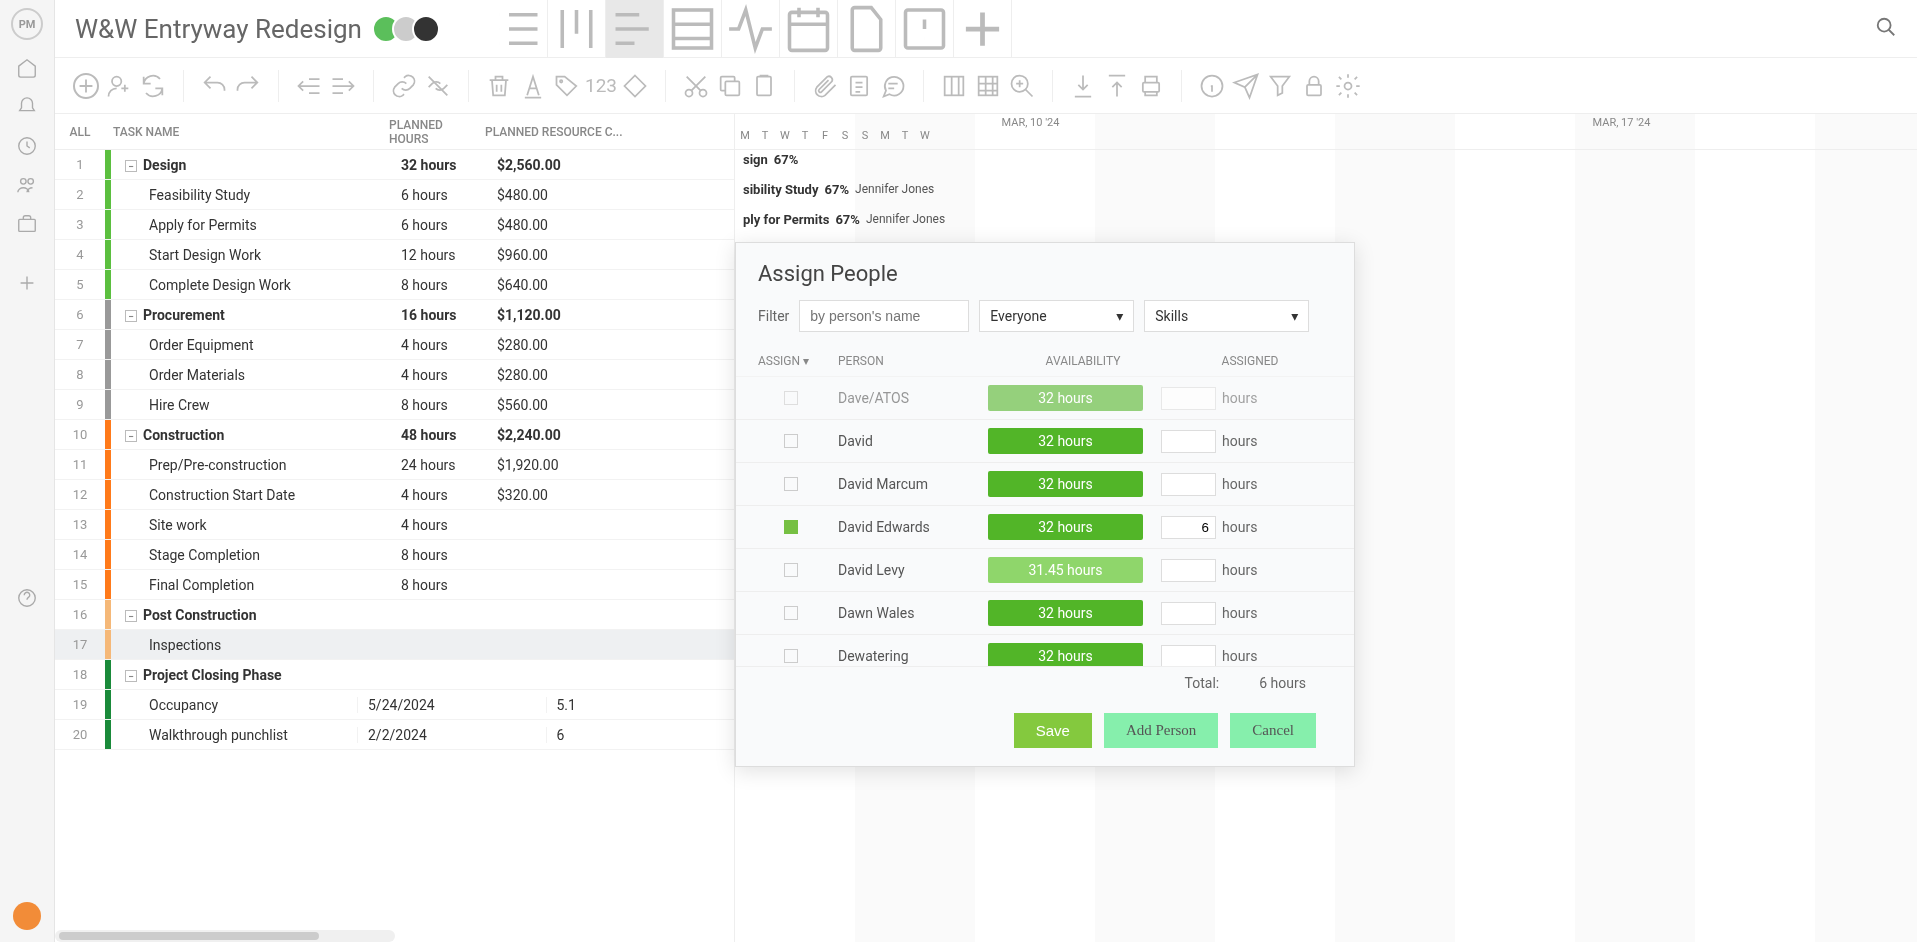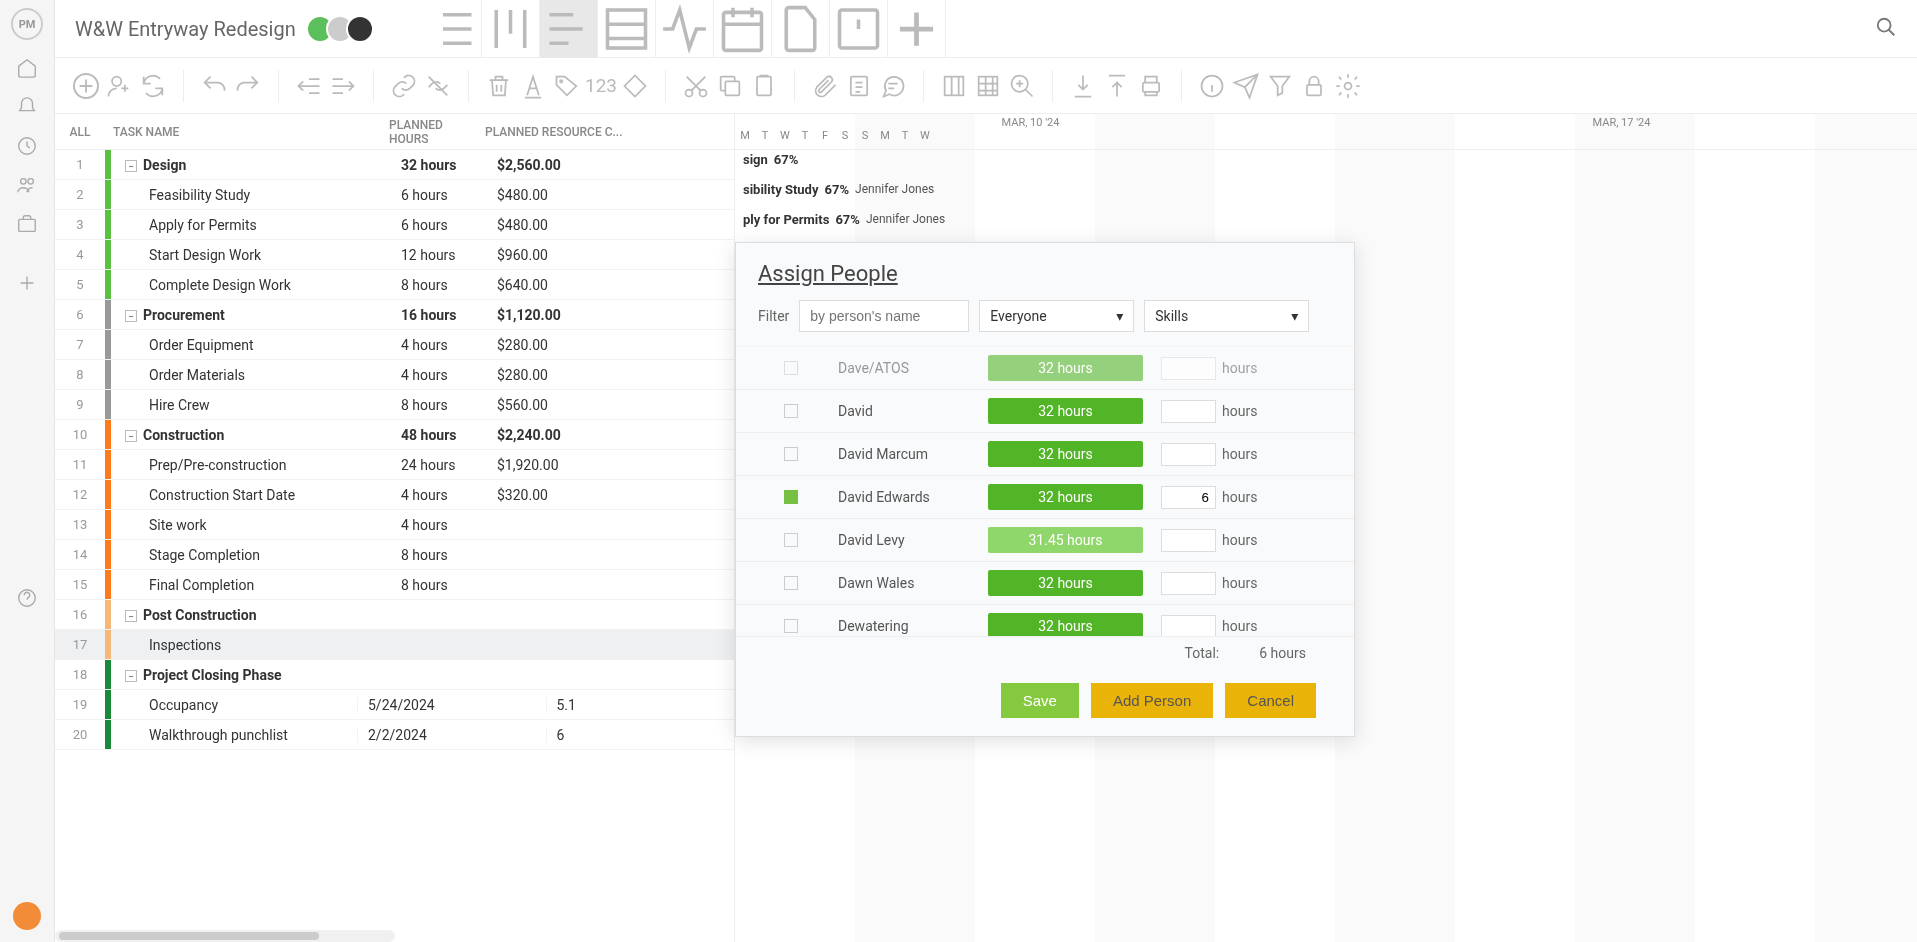--- a/index.html
+++ b/index.html
@@ -4,21 +4,21 @@
 <style>
 * { box-sizing: border-box; margin: 0; padding: 0; }
 body { font-family: -apple-system, BlinkMacSystemFont, "Segoe UI", Roboto, sans-serif; font-size: 14px; color: #333; background: #fff; overflow: hidden; }
 .app { display: flex; height: 100vh; }
 .left-rail { width: 55px; background: #f5f5f5; border-right: 1px solid #e5e5e5; display: flex; flex-direction: column; align-items: center; padding-top: 8px; gap: 17px; }
 .left-rail .logo { width: 32px; height: 32px; border: 2px solid #ccc; border-radius: 50%; display: flex; align-items: center; justify-content: center; font-size: 11px; font-weight: 700; color: #999; }
 .left-rail .rail-icon { width: 22px; height: 22px; color: #aaa; cursor: pointer; }
 .left-rail .avatar-small { width: 28px; height: 28px; border-radius: 50%; background: #f28c38; margin-top: auto; margin-bottom: 12px; }
 .main { flex: 1; display: flex; flex-direction: column; min-width: 0; }
 .topbar { height: 58px; display: flex; align-items: center; padding: 0 20px; border-bottom: 1px solid #eee; }
-.project-title { font-size: 20px; font-weight: 400; color: #666; }
+.project-title { font-size: 26px; font-weight: 400; color: #666; }
 .avatars { display: flex; margin-left: 18px; }
 .avatars .av { width: 28px; height: 28px; border-radius: 50%; border: 2px solid #fff; margin-left: -8px; }
 .av1 { background: #5bbf5b; } .av2 { background: #ccc; } .av3 { background: #333; }
 .view-tabs { display: flex; margin-left: 50px; }
 .view-tab { width: 58px; height: 58px; display: flex; align-items: center; justify-content: center; border-right: 1px solid #eee; color: #bbb; cursor: pointer; }
 .view-tab.active { background: #e8e8e8; }
 .search-top { margin-left: auto; color: #777; cursor: pointer; }
 .toolbar { height: 56px; display: flex; align-items: center; padding: 0 18px; gap: 6px; border-bottom: 1px solid #eee; }
 .tool { width: 28px; height: 28px; color: #bbb; cursor: pointer; display: flex; align-items: center; justify-content: center; }
 .tool.add-circle { border: 2px solid #bbb; border-radius: 50%; width: 26px; height: 26px; }
@@ -42,42 +42,42 @@
 .gantt-header { height: 36px; border-bottom: 1px solid #eee; display: flex; font-size: 11px; color: #888; }
 .gh-group { flex: 1; text-align: center; padding-top: 2px; }
 .gh-days { display: flex; font-size: 11px; }
 .gh-days span { width: 20px; text-align: center; }
 .gantt-rows { font-size: 13px; padding-top: 2px; }
 .grow { height: 30px; display: flex; align-items: flex-start; gap: 6px; padding-left: 8px; }
 .gbar { height: 18px; border-radius: 0; }
 .gbar.gray { background: #b8b8b8; } .gbar.orange { background: #ff7a1a; } .gbar.lorange { background: #f5b878; }
 .glabel { font-weight: 700; } .gpct { font-weight: 700; } .gassign { color: #555; font-size: 12px; }
 .modal { position: absolute; left: 680px; top: 128px; width: 620px; background: #f9fafb; border: 1px solid #ddd; box-shadow: 0 4px 20px rgba(0,0,0,0.12); z-index: 100; }
-.modal h2 { font-size: 22px; font-weight: 400; padding: 18px 22px 14px; color: #444; text-decoration: underline; }
+.modal h2 { font-size: 22px; font-weight: 400; padding: 18px 22px 14px; color: #444; }
 .modal .filters { display: flex; align-items: center; gap: 10px; padding: 0 22px 14px; }
 .modal .filters label { color: #666; }
 .modal input[type=text] { border: 1px solid #ddd; padding: 7px 10px; font-size: 14px; width: 170px; color: #999; }
 .modal .dd { border: 1px solid #ddd; padding: 7px 10px; background: #fff; display: flex; align-items: center; justify-content: space-between; cursor: pointer; }
 .modal .dd.everyone { width: 155px; } .modal .dd.skills { width: 165px; }
 .modal .plist-header { display: flex; padding: 8px 22px; font-size: 12px; color: #888; }
 .ph-assign { width: 80px; } .ph-person { width: 160px; } .ph-avail { width: 170px; text-align: center; } .ph-assigned { flex: 1; text-align: center; }
 .modal .plist { max-height: 290px; overflow-y: auto; }
 .prow { display: flex; align-items: center; padding: 8px 22px; border-top: 1px solid #eee; }
 .prow .chk { width: 14px; height: 14px; border: 1px solid #ccc; margin-left: 26px; margin-right: 40px; }
 .prow .chk.checked { background: #76c043; border-color: #76c043; }
 .prow .pname { width: 150px; color: #555; }
 .prow .pavail { width: 155px; text-align: center; padding: 5px 0; color: #fff; font-size: 14px; border-radius: 2px; }
 .pavail.full { background: #52b528; } .pavail.partial { background: #8fd66b; }
 .prow .pinput { width: 55px; border: 1px solid #ddd; padding: 3px 6px; margin-left: 18px; text-align: right; }
 .prow .punit { margin-left: 6px; color: #666; }
 .modal .total-row { display: flex; justify-content: flex-end; padding: 8px 48px; color: #666; gap: 40px; border-top: 1px solid #eee; }
 .modal .buttons { display: flex; justify-content: flex-end; gap: 12px; padding: 14px 38px 18px; }
 .btn { padding: 9px 22px; border: none; font-size: 15px; cursor: pointer; }
 .btn.save { background: #84c93e; color: #fff; }
-.btn.secondary { background: #eab308; color: #555; }
+.btn.secondary { background: #86efac; color: #555; font-family: Liberation Serif, serif; }
 svg { width: 100%; height: 100%; }
 .extra-cols { flex: 1; display: flex; }
 .extra-cols > div { flex: 1; padding-left: 10px; border-left: 1px solid #f2f2f2; height: 100%; display: flex; align-items: center; }
 .scrollbar-bottom { position: absolute; bottom: 0; left: 55px; height: 12px; width: 340px; background: #f0f0f0; border-radius: 6px; }
 .scrollbar-bottom .thumb { width: 260px; height: 8px; background: #ccc; border-radius: 4px; margin: 2px 0 0 4px; }
 </style>
 </head>
 <body>
 
 <div class="app">
@@ -597,20 +597,26 @@
           <input type="text" placeholder="by person's name" style="">
           <div class="dd everyone">
               <span>Everyone</span>
               <span>▾</span>
             </div>
           <div class="dd skills">
               <span>Skills</span>
               <span>▾</span>
             </div>
         </div>
+        <div class="plist-header">
+          <div class="ph-assign"><span>ASSIGN</span> ▾</div>
+          <div class="ph-person">PERSON</div>
+          <div class="ph-avail">AVAILABILITY</div>
+          <div class="ph-assigned">ASSIGNED</div>
+        </div>
         <div class="plist" id="plist">
             <div class="prow" style="opacity: 0.6;">
               <div class="chk "></div>
     <div class="pname">Dave/ATOS</div>
     <div class="pavail full">32 hours</div>
     <input class="pinput" value="" style="">
     <span class="punit">hours</span>
             </div>
             <div class="prow">
               <div class="chk "></div>

